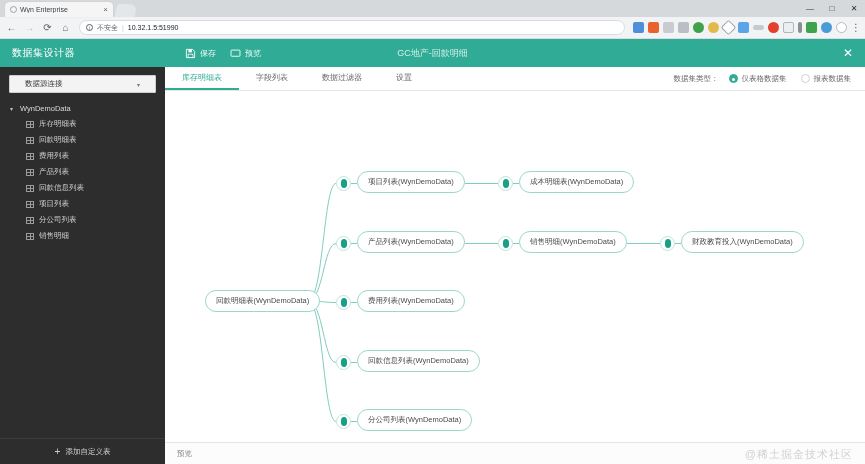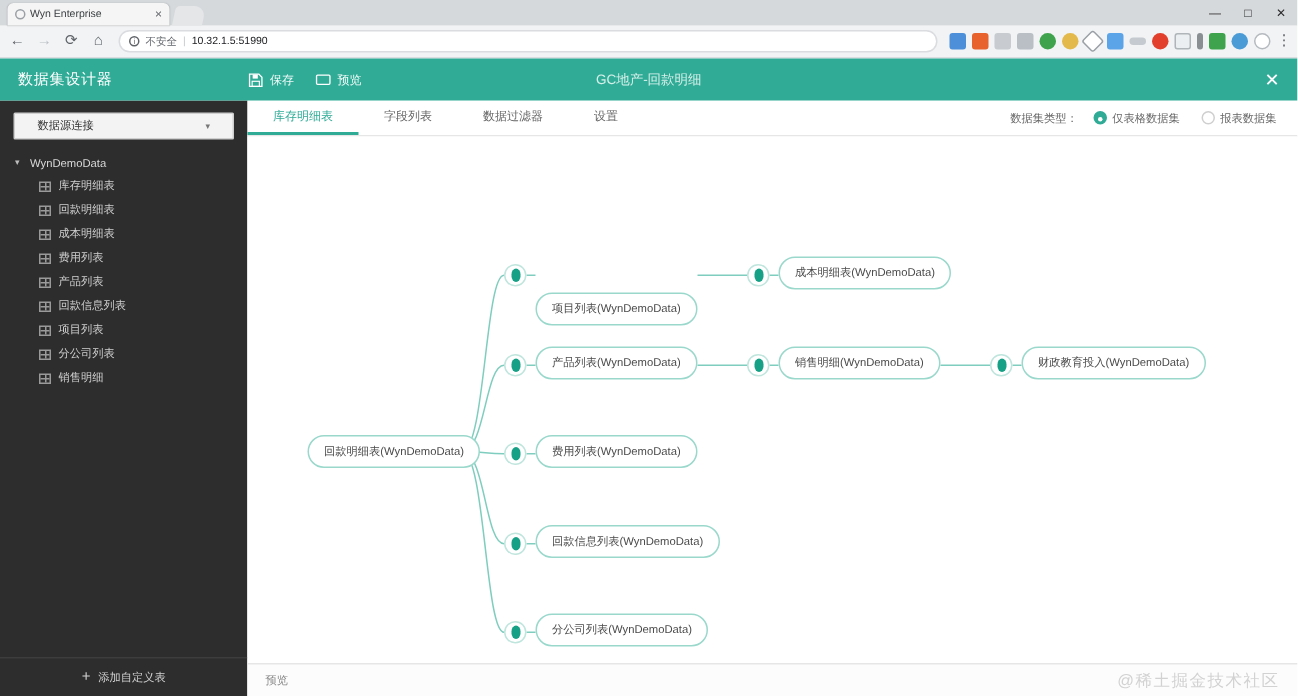--- a/index.html
+++ b/index.html
@@ -116,21 +116,21 @@
   .app-header {
     height: 28px;
     background: #2fab96;
     display: flex;
     align-items: center;
     color: #ffffff;
     position: relative;
     flex: 0 0 auto;
   }
   .app-title {
-    width: 165px;
+    width: 185px;
     padding-left: 12px;
     font-size: 10px;
     letter-spacing: .5px;
   }
   .hdr-actions { display: flex; align-items: center; gap: 14px; }
   .hdr-btn {
     display: flex; align-items: center; gap: 4px;
     font-size: 8px; color: #eefaf7; cursor: pointer;
   }
   .doc-title {
@@ -391,24 +391,20 @@
           <span>WynDemoData</span>
         </div>
         <div id="tree-items">
             <div class="tree-item">
               <span class="tbl-icon"></span>
               <span>库存明细表</span>
             </div>
             <div class="tree-item">
               <span class="tbl-icon"></span>
               <span>回款明细表</span>
-            </div>
-            <div class="tree-item">
-              <span class="tbl-icon"></span>
-              <span>成本明细表</span>
             </div>
             <div class="tree-item">
               <span class="tbl-icon"></span>
               <span>费用列表</span>
             </div>
             <div class="tree-item">
               <span class="tbl-icon"></span>
               <span>产品列表</span>
             </div>
             <div class="tree-item">
@@ -501,21 +497,21 @@
             </div>
             <div class="joint" style="left: 171px; top: 264px;">
               <span class="joint-inner"></span>
             </div>
             <div class="joint" style="left: 171px; top: 323px;">
               <span class="joint-inner"></span>
             </div>
           </div>
         <div id="nodes">
             <div class="node" style="left: 40px; top: 199px;">回款明细表(WynDemoData)</div>
-            <div class="node" style="left: 192px; top: 80px; margin-top: 24px;">项目列表(WynDemoData)</div>
+            <div class="node" style="left: 192px; top: 80px;">项目列表(WynDemoData)</div>
             <div class="node" style="left: 354px; top: 80px;">成本明细表(WynDemoData)</div>
             <div class="node" style="left: 192px; top: 140px;">产品列表(WynDemoData)</div>
             <div class="node" style="left: 354px; top: 140px;">销售明细(WynDemoData)</div>
             <div class="node" style="left: 516px; top: 140px;">财政教育投入(WynDemoData)</div>
             <div class="node" style="left: 192px; top: 199px;">费用列表(WynDemoData)</div>
             <div class="node" style="left: 192px; top: 259px;">回款信息列表(WynDemoData)</div>
             <div class="node" style="left: 192px; top: 318px;">分公司列表(WynDemoData)</div>
           </div>
       </div>
 

